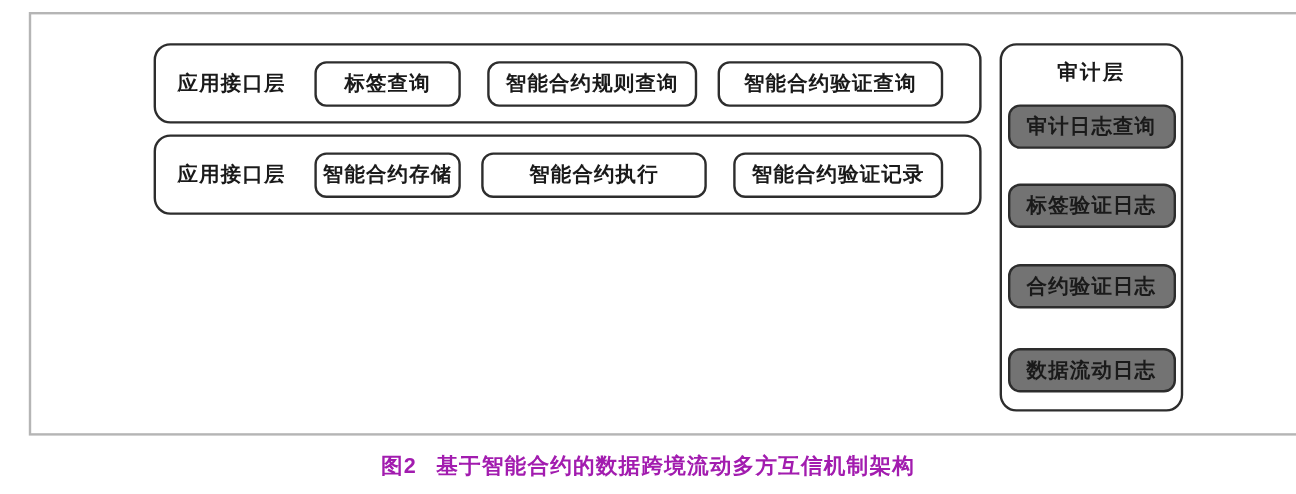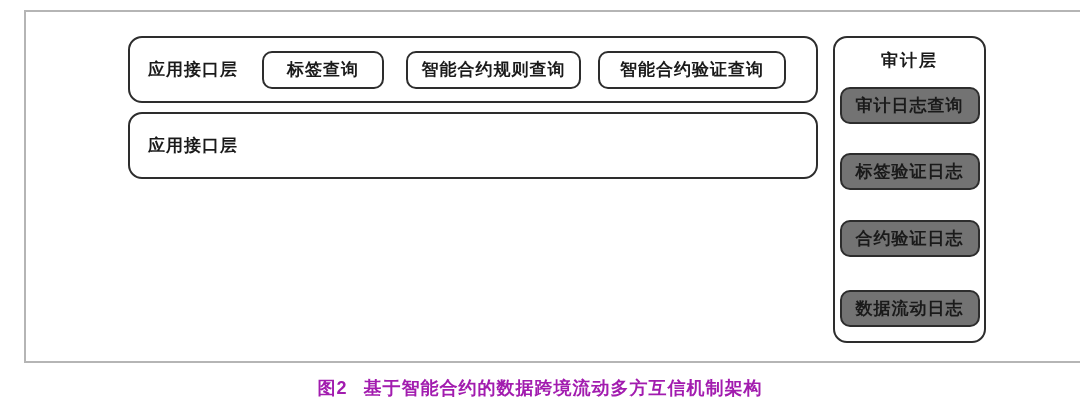--- a/index.html
+++ b/index.html
@@ -75,20 +75,25 @@
           <div class="cell c1">标签查询</div>
           <div class="cell c3">智能合约规则查询</div>
           <div class="cell c2">智能合约验证查询</div>
         </div>
       </div>
 
 
 
       <div class="layer-row">
         <div class="layer-label">应用接口层</div>
+        <div class="layer-boxes">
+          <div class="cell c1">智能合约存储</div>
+          <div class="cell c2">智能合约执行</div>
+          <div class="cell c3">智能合约验证记录</div>
+        </div>
       </div>
 
     </div>
 
     <div class="audit">
       <div class="audit-title">审计层</div>
       <div class="audit-box ab1">审计日志查询</div>
       <div class="audit-box ab2">标签验证日志</div>
       <div class="audit-box ab3">合约验证日志</div>
       <div class="audit-box ab4">数据流动日志</div>

